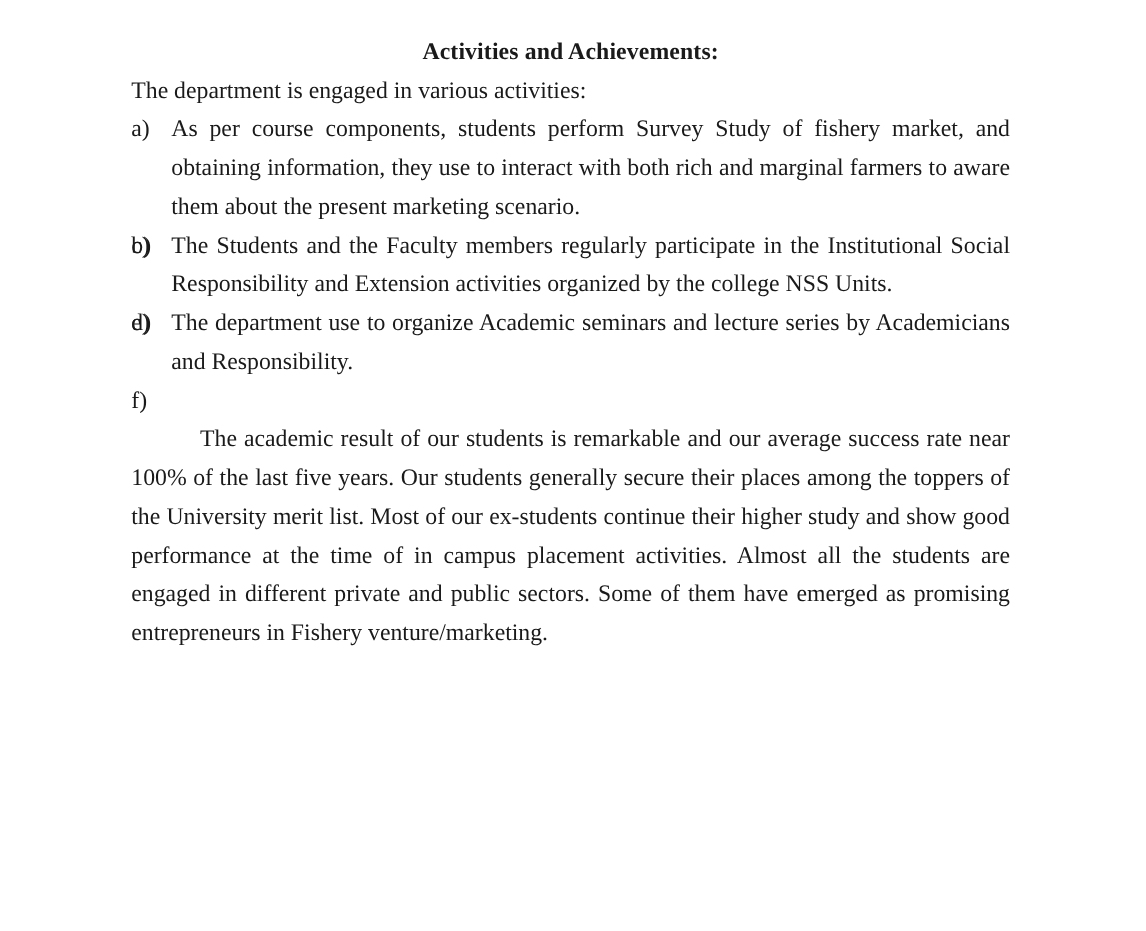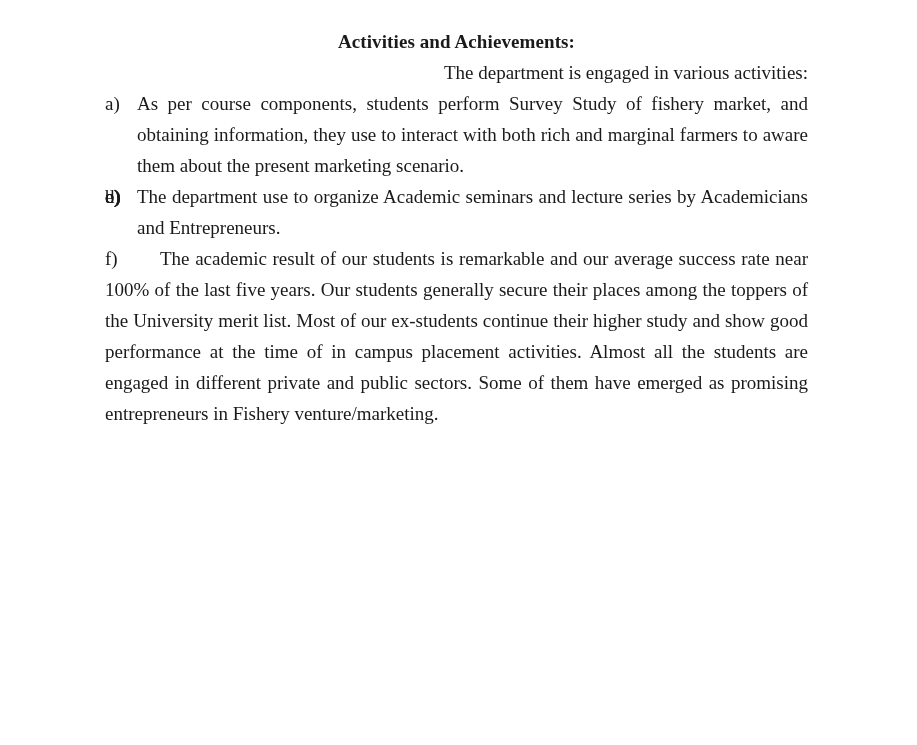--- a/index.html
+++ b/index.html
@@ -35,21 +35,21 @@
     font-weight: bold;
     font-size: 19px;
     line-height: 31px;
     margin: 0 0 0 0;
     letter-spacing: 0.1px;
   }
 
   .intro-line {
     font-size: 19px;
     line-height: 31px;
-    text-align: right;
+    text-align: left;
     margin: 0;
   }
 
   ol.activity-list {
     list-style: none;
     margin: 0;
     padding: 0;
   }
 
   ol.activity-list > li {
@@ -66,20 +66,21 @@
     position: absolute;
     left: 0;
     top: 0;
     width: 28px;
     text-align: left;
     font-size: 19px;
     line-height: 31px;
   }
 
   .closing-block {
+    margin-top: 31px;
   }
 
   .closing-para {
     font-size: 19px;
     line-height: 31px;
     text-align: justify;
     text-justify: inter-word;
     text-indent: 55px;
     margin: 0;
   }
@@ -95,27 +96,27 @@
     <p class="intro-line">The department is engaged in various activities:</p>
 
     <ol class="activity-list">
       <li>
         <span class="marker">a)</span><span>As per course components, students perform Survey Study of fishery market, and obtaining information, they use to interact with both rich and marginal farmers to aware them about the present marketing scenario.</span>
       </li>
       <li>
         <span class="marker">b)</span>
       </li>
       <li>
-        <span class="marker">c)</span>
+        <span class="marker">c)</span><span>The Students and the Faculty members regularly participate in the Institutional Social Responsibility and Extension activities organized by the college NSS Units.</span>
       </li>
       <li>
         <span class="marker">d)</span>
       </li>
       <li>
-        <span class="marker">e)</span><span>The department use to organize Academic seminars and lecture series by Academicians and Entrepreneurs.</span>
+        <span class="marker">e)</span><span>The department use to organize Academic seminars and lecture series by Academicians and Responsibility.</span>
       </li>
       <li>
         <span class="marker">f)</span>
       </li>
     </ol>
 
     <div class="closing-block">
       <p class="closing-para">The academic result of our students is remarkable and our average success rate near 100% of the last five years. Our students generally secure their places among the toppers of the University merit list. Most of our ex-students continue their higher study and show good performance at the time of in campus placement activities. Almost all the students are engaged in different private and public sectors. Some of them have emerged as promising entrepreneurs in Fishery venture/marketing.</p>
     </div>
 

